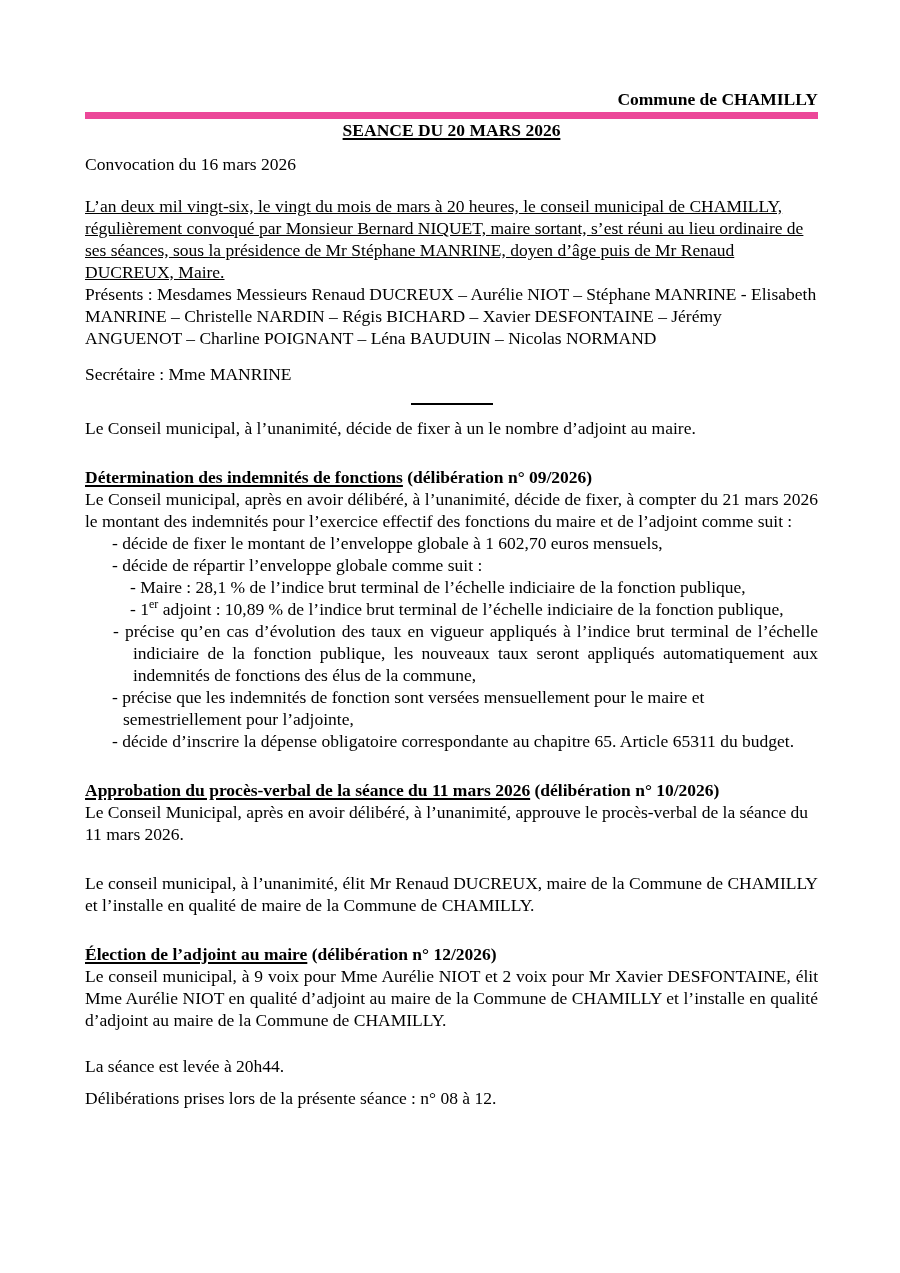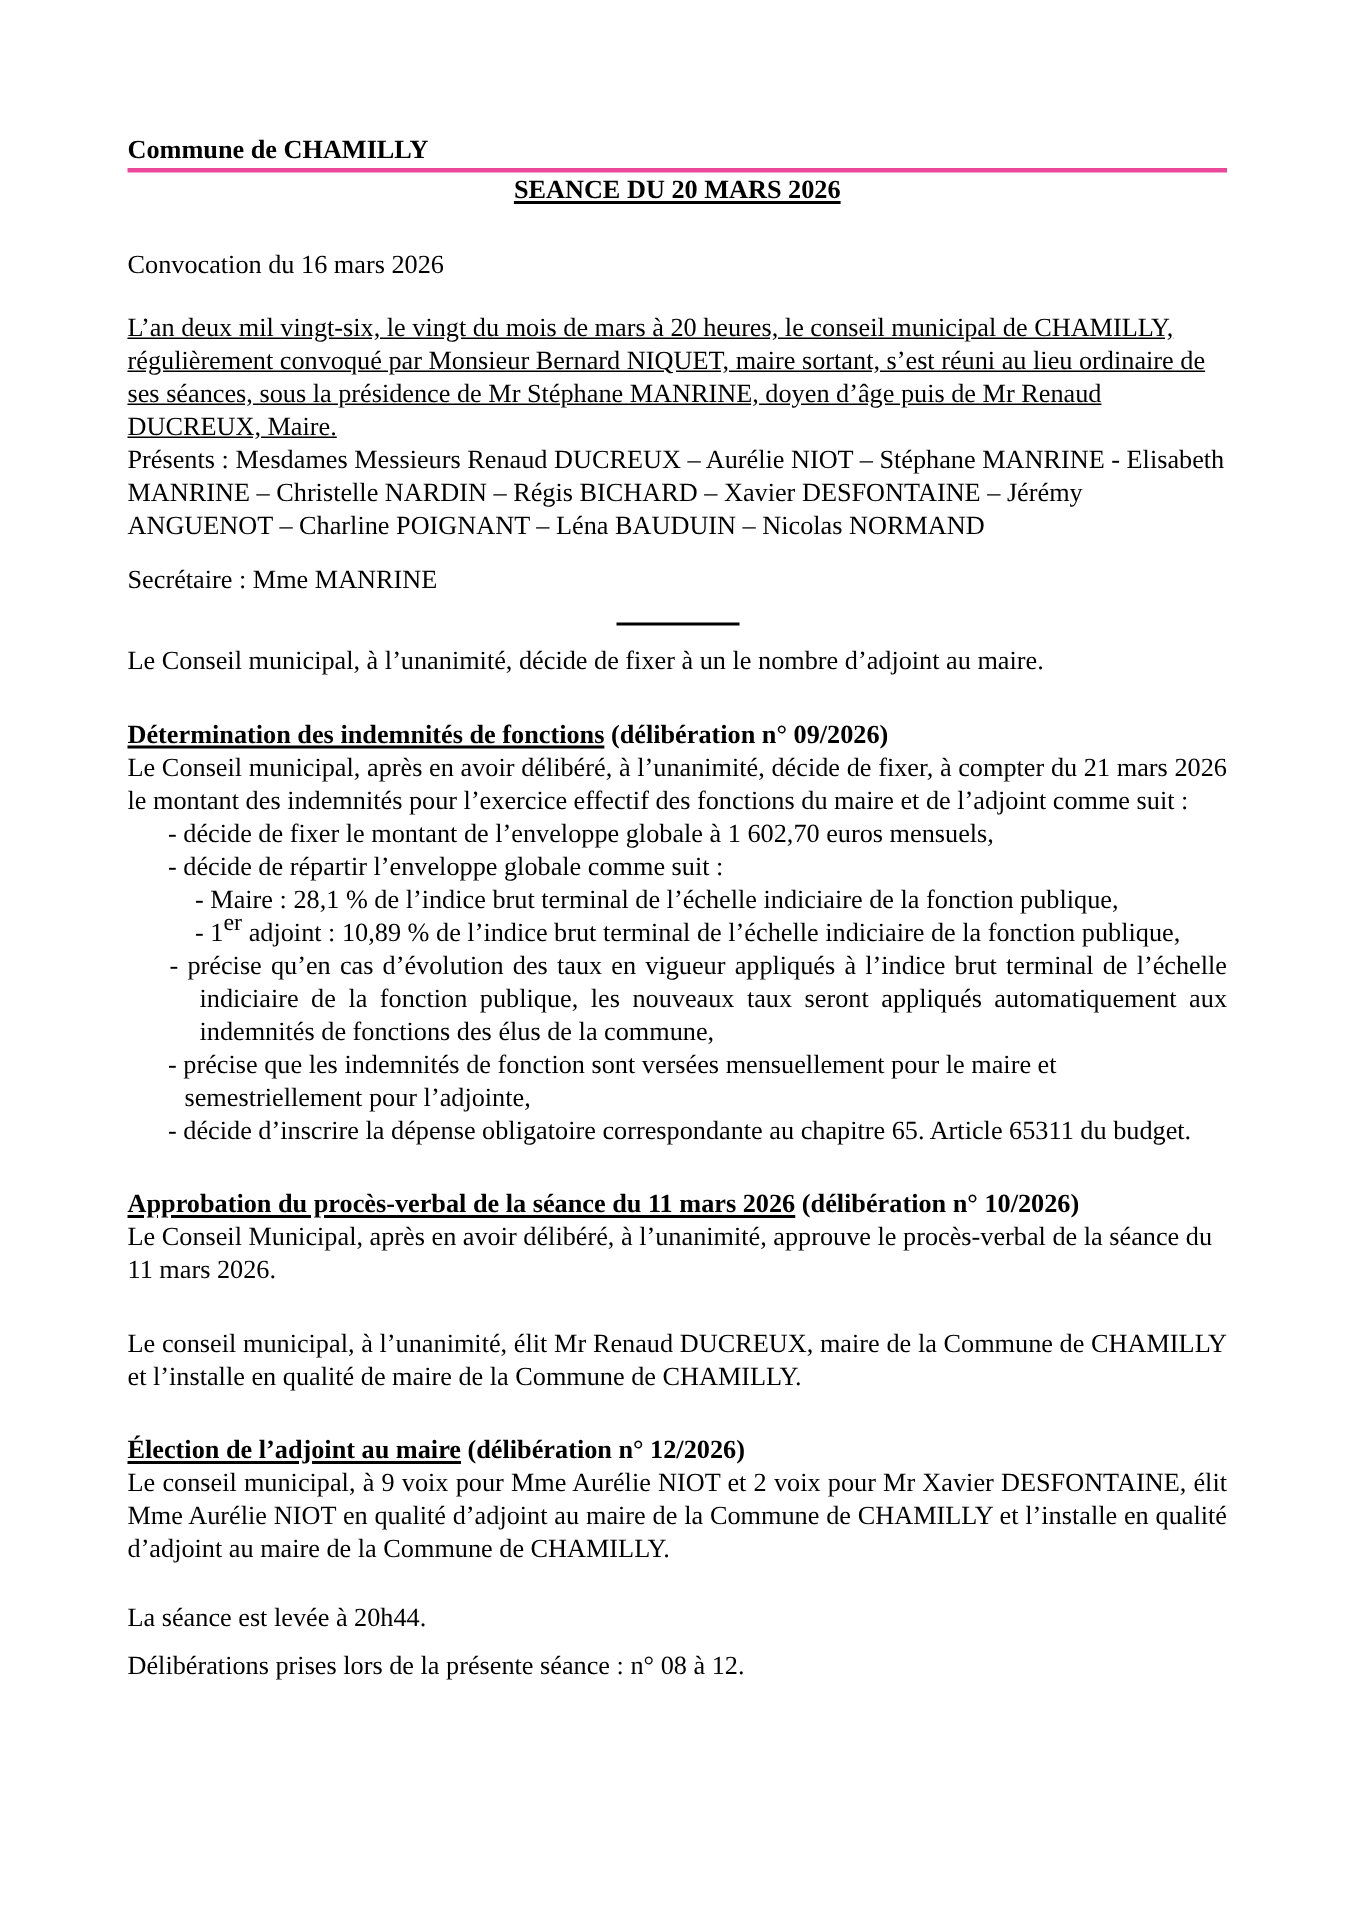--- a/index.html
+++ b/index.html
@@ -14,35 +14,35 @@
     font-size: 17.5px;
     line-height: 22px;
     color: #000000;
   }
   .page {
     padding: 88px 82px 0 85px;
     width: 900px;
     height: 1273px;
   }
   .commune-header {
-    text-align: left;
+    text-align: right;
     font-weight: bold;
     padding-bottom: 2px;
-    border-bottom: 3px solid #ec4899;
+    border-bottom: 7px solid #ec4899;
   }
   .session-title {
     text-align: center;
     font-weight: bold;
   }
   .u {
     text-decoration: underline;
     text-decoration-thickness: 1.5px;
     text-underline-offset: 2px;
   }
-  .convocation { margin-top: 28px; }
+  .convocation { margin-top: 12px; }
   .intro { margin-top: 20px; text-decoration: underline; }
   .secretaire { margin-top: 14px; }
   .divider {
     width: 82px;
     border-top: 2px solid #000;
     margin: 18px auto 0 auto;
   }
   .section { margin-top: 27px; }
   .section.first { margin-top: 12px; }
   .section-heading {
@@ -57,21 +57,21 @@
   }
   .bullet.lvl2 {
     padding-left: 56px;
     text-indent: -11px;
   }
   .bullet.wide-hang {
     padding-left: 48px;
     text-indent: -20px;
   }
   sup {
-    font-size: 16px;
+    font-size: 12px;
     line-height: 0;
     vertical-align: super;
     margin-top: 20px;
   }
   .closing-time { margin-top: 24px; }
   .delibs-summary { margin-top: 10px; }
 </style>
 </head>
 <body>
 

